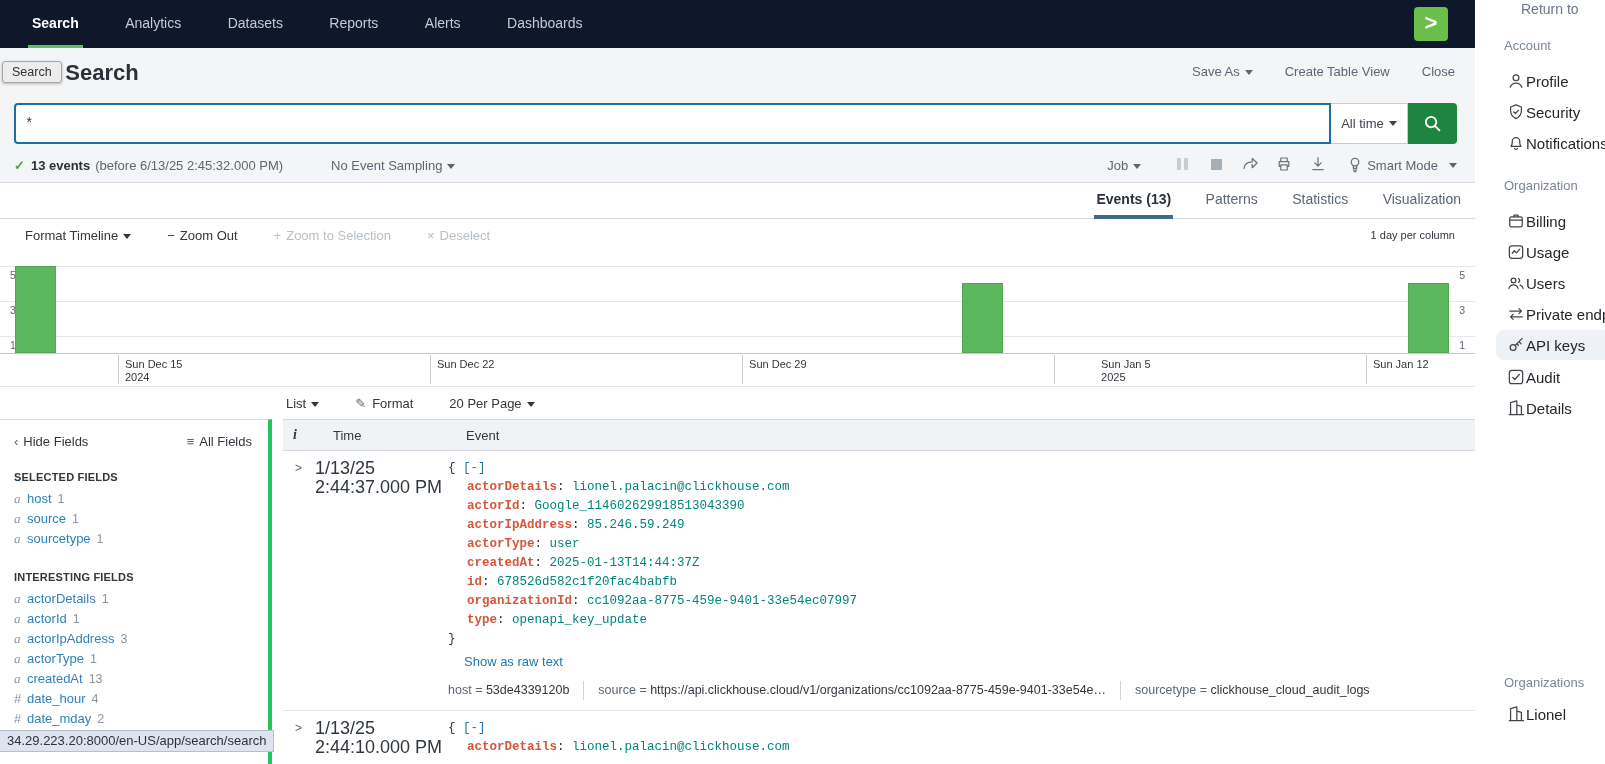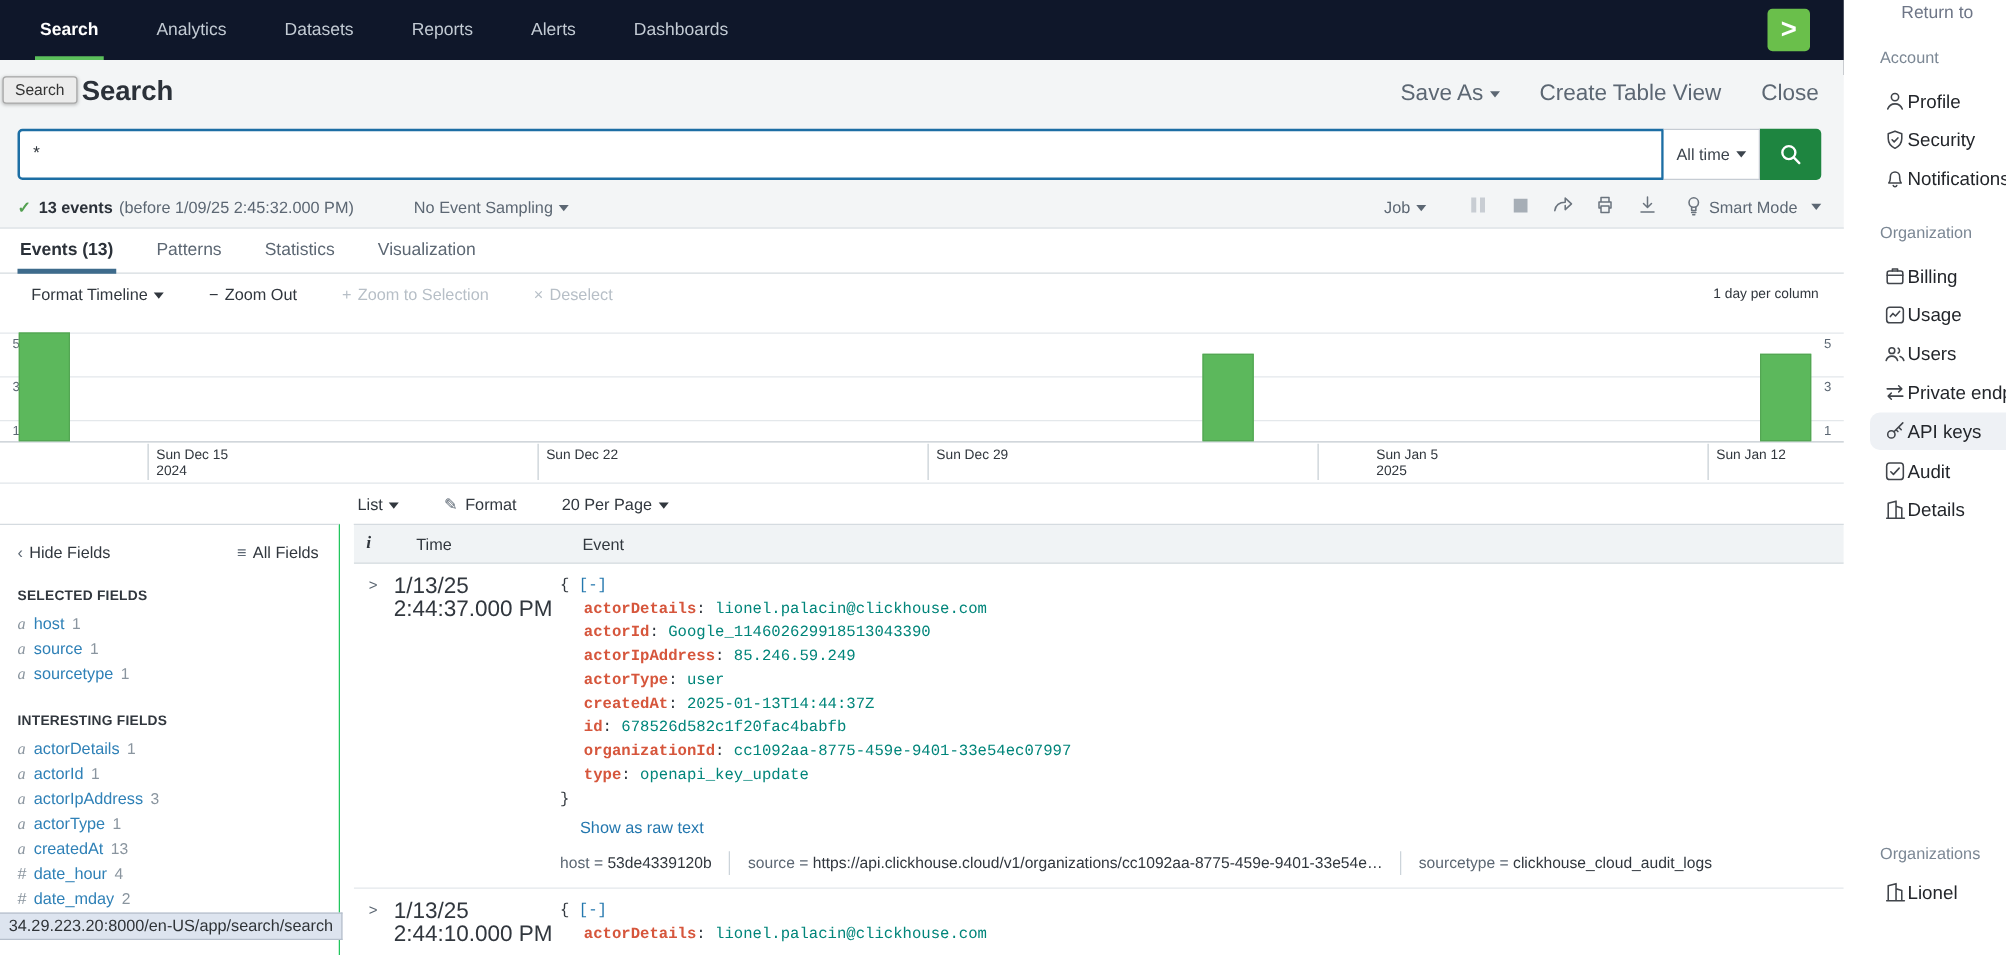--- a/index.html
+++ b/index.html
@@ -17,21 +17,21 @@
   .nav-item.active { color:#fff; font-weight:bold; border-bottom:4px solid #5cc05c; line-height:44px; }
   .splunk-logo { position:absolute; right:27px; top:7px; width:34px; height:34px; background:#6abf4b;
     border-radius:4px; color:#fff; font-weight:bold; font-size:22px; text-align:center; line-height:32px; }
 
   
   .header-region { position:absolute; left:0; top:48px; width:1475px; height:135px; background:#f3f5f6;
     border-bottom:1px solid #d5dbe0; }
   .page-title { position:absolute; left:14px; top:60px; font-size:22px; font-weight:bold; color:#2b3139; }
   .nav-tooltip { position:absolute; left:2px; top:61px; background:#ececec; border:1px solid #a7a7a7;
     border-radius:3px; padding:3px 9px; font-size:12.5px; color:#333; box-shadow:0 1px 3px rgba(0,0,0,.25); z-index:30; }
-  .header-actions { position:absolute; right:20px; top:64px; display:flex; gap:32px; font-size:18px; color:#5c6773; }
+  .header-actions { position:absolute; right:20px; top:64px; display:flex; gap:32px; font-size:13px; color:#5c6773; }
   .header-actions > div { cursor:pointer; }
   .caret { display:inline-block; width:0; height:0; border-left:4px solid transparent;
     border-right:4px solid transparent; border-top:5px solid currentColor; margin-left:5px; vertical-align:middle; }
 
   
   .search-assembly { position:absolute; left:14px; top:103px; width:1443px; height:41px; display:flex; }
   .search-input-wrap { flex:1; border:2px solid #1c6ea4; border-radius:4px 0 0 4px; background:#fff;
     display:flex; align-items:center; padding-left:9px; }
   .search-input { border:none; outline:none; width:100%; font-family:"Liberation Mono",monospace;
     font-size:14px; color:#31373e; background:transparent; }
@@ -50,21 +50,21 @@
   .job-right { margin-left:auto; display:flex; align-items:center; gap:0; color:#5c6773; }
   .job-label { margin-right:24px; cursor:pointer; }
   .jr-icon { width:34px; text-align:center; cursor:pointer; }
   .pause-bars { display:inline-flex; gap:3px; }
   .pause-bars i { width:4px; height:12px; background:#c8cdd3; display:inline-block; }
   .stop-sq { width:11px; height:11px; background:#a6aeb6; display:inline-block; }
   .smart { margin-left:14px; display:flex; align-items:center; gap:6px; cursor:pointer; }
 
   
   .tabs { position:absolute; left:0; top:183px; width:1475px; height:36px; background:#fff;
-    border-bottom:1px solid #d5dbe0; }
+    border-bottom:1px solid #d5dbe0;text-align:right; }
   .tab { display:inline-block; margin-left:14px; margin-right:12px; padding:0 2px; height:36px;
     line-height:33px; font-size:14px; color:#5c6773; cursor:pointer; }
   .tab.active { color:#2b3139; font-weight:bold; border-bottom:4px solid #3e6b8c; }
 
   
   .tl-toolbar { position:absolute; left:25px; top:228px; font-size:13px; color:#31373e; display:flex; gap:36px; }
   .tl-toolbar .tl-btn { cursor:pointer; }
   .tl-btn.disabled { color:#b7bfc7; cursor:default; }
   .tl-glyph { margin-right:5px; }
   .tl-note { position:absolute; right:20px; top:229px; font-size:11px; color:#31373e; }
@@ -82,21 +82,21 @@
   .tl-ticklabel { position:absolute; top:3px; font-size:11px; color:#31373e; line-height:13px; }
 
   
   .results-bar { position:absolute; left:0; top:386px; width:1475px; height:33px; border-top:1px solid #e1e6ea;
     font-size:13px; color:#31373e; display:flex; align-items:center; gap:36px; padding-left:286px; }
   .results-bar > div { cursor:pointer; }
   .fmt-glyph { margin-right:6px; color:#5c6773; }
 
   
   .fields-panel { position:absolute; left:0; top:419px; width:272px; height:345px; background:#fff;
-    border-top:1px solid #d5dbe0; border-right:1px solid #22c55e; }
+    border-top:1px solid #d5dbe0; border-right:4px solid #22c55e; }
   .fields-head { display:flex; justify-content:space-between; padding:14px 16px 10px 14px; font-size:13px; color:#31373e; }
   .fields-head > div { cursor:pointer; }
   .fh-glyph { margin-right:5px; color:#5c6773; }
   .f-sec-h { padding:12px 14px 6px; font-size:11px; font-weight:bold; color:#31373e; letter-spacing:.2px; }
   .f-row { padding:2px 14px; font-size:13px; line-height:16px; cursor:pointer; white-space:nowrap; }
   .f-pre { display:inline-block; width:13px; color:#8a959f; font-style:italic;
     font-family:"Liberation Serif",serif; font-size:13px; }
   .f-pre.num { font-style:normal; font-family:"Liberation Sans",sans-serif; }
   .f-name { color:#2f81b7; }
   .f-count { color:#8a959f; margin-left:6px; font-size:12.5px; }
@@ -176,21 +176,21 @@
       <svg width="19" height="19" viewBox="0 0 20 20">
         <circle cx="8.5" cy="8.5" r="5.5" fill="none" stroke="#fff" stroke-width="2"></circle>
         <path d="M12.8 12.8 L17.3 17.3" stroke="#fff" stroke-width="2" stroke-linecap="round"></path>
       </svg>
     </button>
   </div>
 
   <div class="job-row">
     <span class="ok-check">✓</span>
     <span class="ev-count">13 events</span>
-    <span class="ev-before">(before 1/09/25 2:45:32.000 PM)</span>
+    <span class="ev-before">(before 6/13/25 2:45:32.000 PM)</span>
     <span class="sampling"><span>No Event Sampling</span><span class="caret"></span></span>
     <div class="job-right">
       <span class="job-label"><span>Job</span><span class="caret"></span></span>
       <span class="jr-icon"><span class="pause-bars">
             <i></i>
             <i></i>
           </span></span>
       <span class="jr-icon"><span class="stop-sq"></span></span>
       <span class="jr-icon">
         <svg width="17" height="15" viewBox="0 0 20 18">

